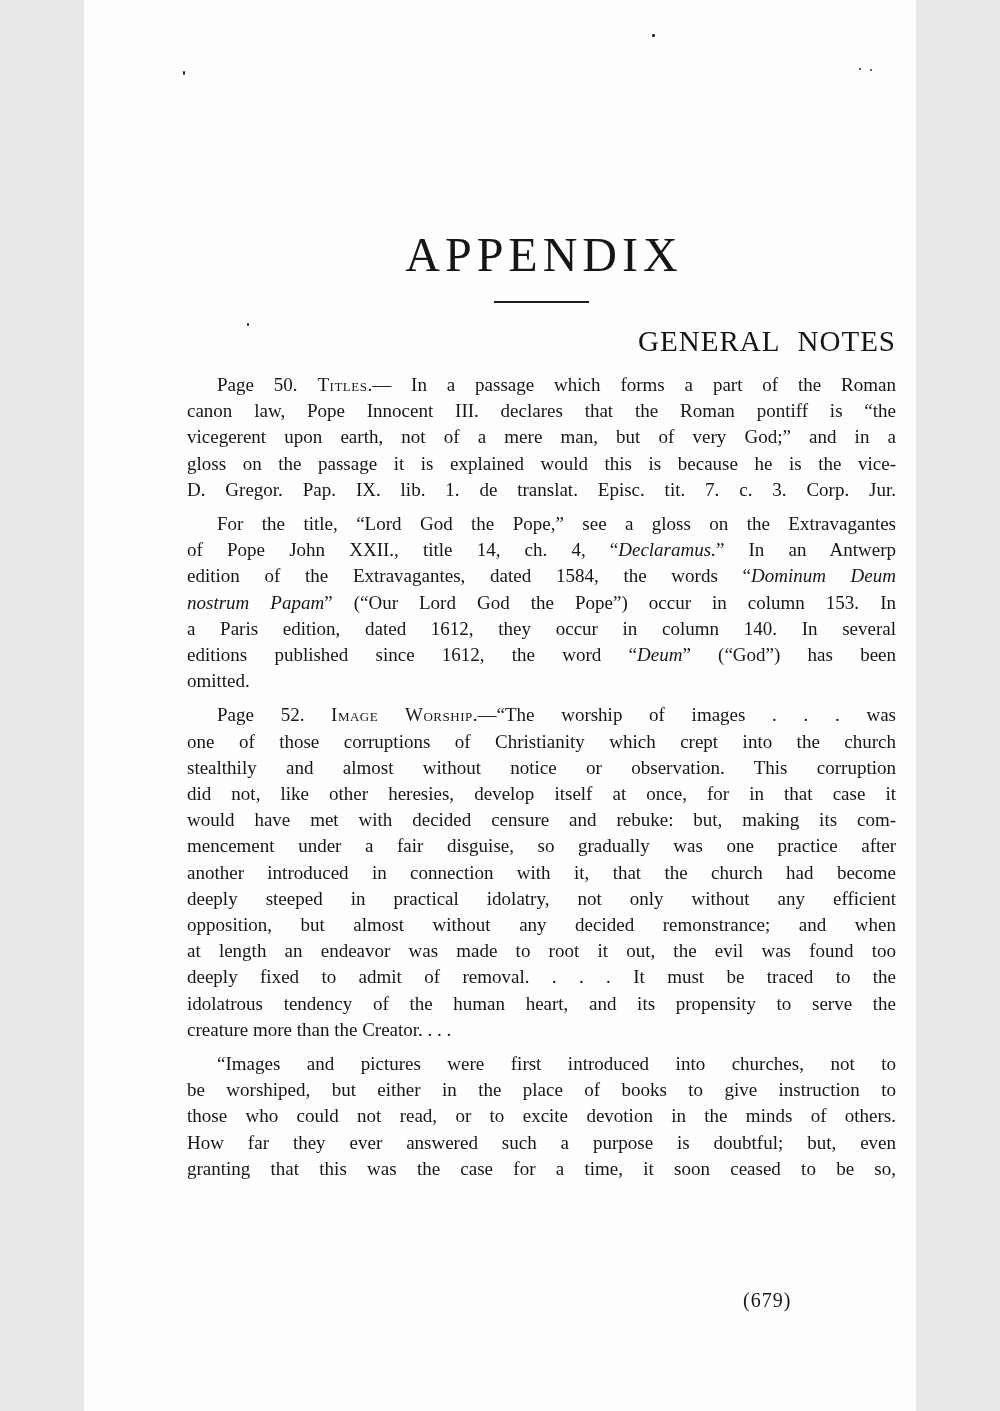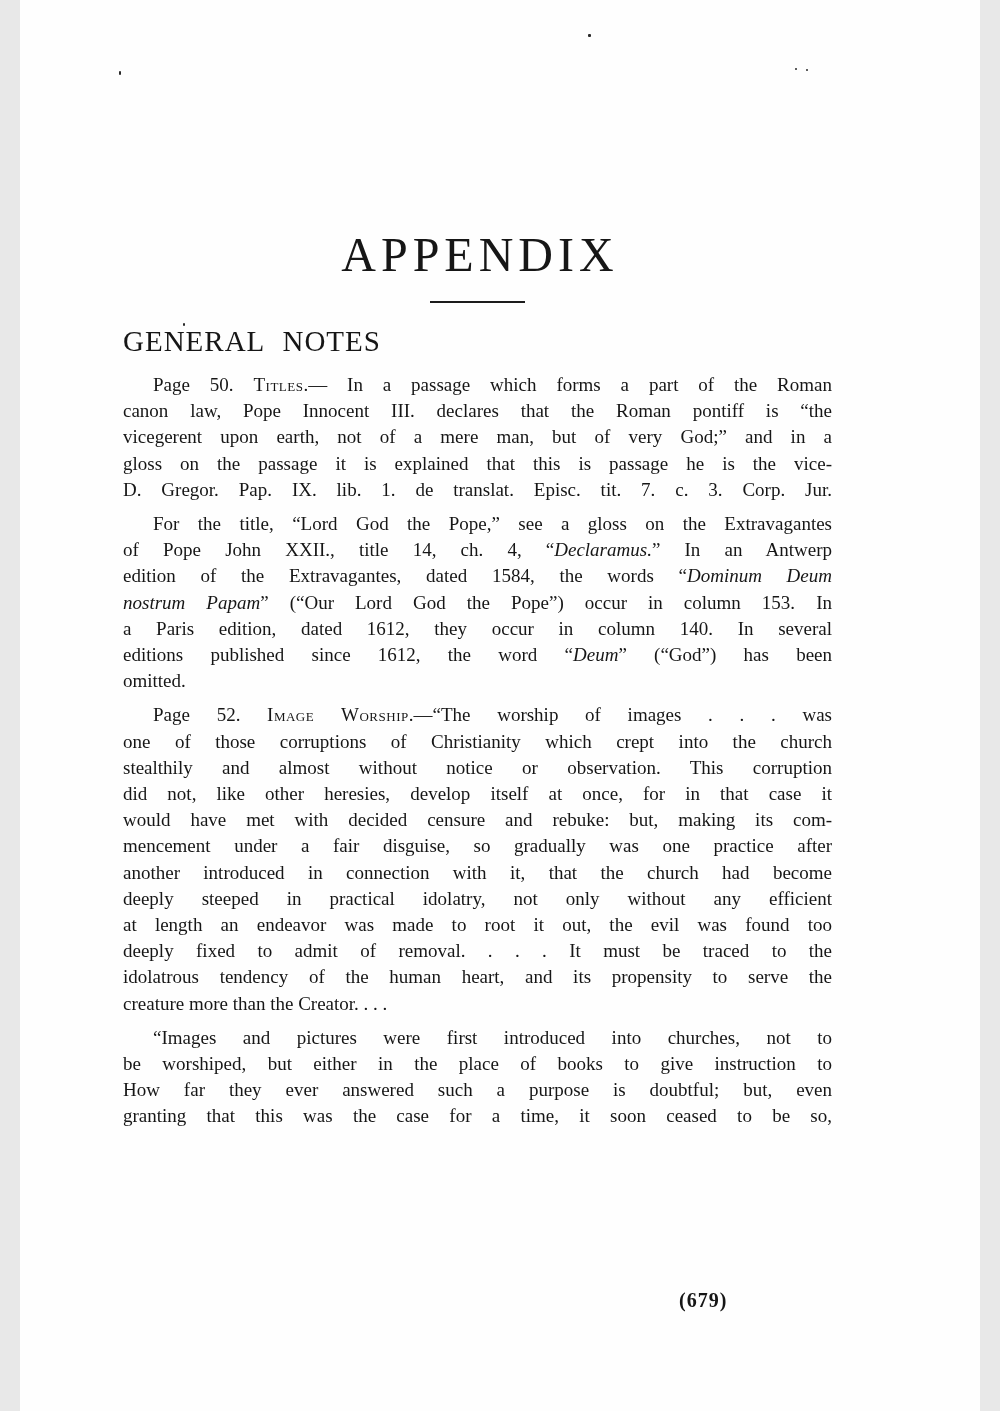--- a/index.html
+++ b/index.html
@@ -1,18 +1,18 @@
 <!DOCTYPE html>
 <html><head>
 <meta charset="utf-8">
 <style>
   html, body { margin: 0; padding: 0; background: #e8e8e8; }
   .page {
     position: relative;
-    width: 960px;
+    width: 832px;
     height: 1411px;
     margin: 0 auto;
     background: #fefefe;
     color: #161616;
     font-family: "Liberation Serif", "DejaVu Serif", serif;
     overflow: hidden;
   }
   .content {
     position: absolute;
     left: 103px;
@@ -30,21 +30,21 @@
     text-indent: 5px; 
   }
   .rule {
     width: 95px;
     height: 2px;
     background: #1c1c1c;
     margin: 22px auto 0;
   }
   .subtitle {
     margin: 24px 0 16px 0;
-    text-align: left;
+    text-align: right;
     font-size: 29px;
     line-height: 1;
     font-weight: 400;
     letter-spacing: 1px;
     word-spacing: 10px;
   }
   .body-text {
     margin-top: 12px;
     font-size: 19px;
     line-height: 26.2px;
@@ -58,21 +58,21 @@
   .line.last { text-align-last: left; }
   .line.first { text-indent: 30px; }
   .plain { font-style: normal; }
   .italic { font-style: italic; }
   .smallcaps { font-variant: small-caps; letter-spacing: 0.5px; }
   .page-number {
     position: absolute;
     left: 659px;
     top: 1289px;
     font-size: 20px;
-    font-weight: 700;
+    font-weight: 400;
     letter-spacing: 1px;
   }
   .speck {
     position: absolute;
     background: #2a2a2a;
     border-radius: 1px;
   }
 </style>
 </head>
 <body>
@@ -87,49 +87,51 @@
 
   <div class="content">
     <h1 class="title">APPENDIX</h1>
     <div class="rule"></div>
     <h2 class="subtitle">GENERAL NOTES</h2>
     <div class="body-text">
         <div class="para">
           <div class="line first"><span class="plain">Page 50. </span><span class="smallcaps">Titles</span><span class="plain">.— In a passage which forms a part of the Roman</span></div>
           <div class="line"><span class="plain">canon law, Pope Innocent III. declares that the Roman pontiff is “the</span></div>
           <div class="line"><span class="plain">vicegerent upon earth, not of a mere man, but of very God;” and in a</span></div>
-          <div class="line"><span class="plain">gloss on the passage it is explained that this is passage he is the vice-</span></div>
+          <div class="line"><span class="plain">gloss on the passage it is explained would this is because he is the vice-</span></div>
           <div class="line"><span class="plain">D. Gregor. Pap. IX. lib. 1. de translat. Episc. tit. 7. c. 3.  Corp. Jur.</span></div>
         </div>
         <div class="para">
           <div class="line first"><span class="plain">For the title, “Lord God the Pope,” see a gloss on the Extravagantes</span></div>
           <div class="line"><span class="plain">of Pope John XXII., title 14, ch. 4, “</span><span class="italic">Declaramus.</span><span class="plain">”  In an Antwerp</span></div>
           <div class="line"><span class="plain">edition of the Extravagantes, dated 1584, the words “</span><span class="italic">Dominum Deum</span></div>
           <div class="line"><span class="italic">nostrum Papam</span><span class="plain">” (“Our Lord God the Pope”) occur in column 153.  In</span></div>
           <div class="line"><span class="plain">a Paris edition, dated 1612, they occur in column 140.  In several</span></div>
           <div class="line"><span class="plain">editions published since 1612, the word “</span><span class="italic">Deum</span><span class="plain">” (“God”) has been</span></div>
           <div class="line last"><span class="plain">omitted.</span></div>
         </div>
         <div class="para">
           <div class="line first"><span class="plain">Page 52. </span><span class="smallcaps">Image Worship</span><span class="plain">.—“The worship of images . . . was</span></div>
           <div class="line"><span class="plain">one of those corruptions of Christianity which crept into the church</span></div>
           <div class="line"><span class="plain">stealthily and almost without notice or observation.  This corruption</span></div>
           <div class="line"><span class="plain">did not, like other heresies, develop itself at once, for in that case it</span></div>
           <div class="line"><span class="plain">would have met with decided censure and rebuke: but, making its com-</span></div>
           <div class="line"><span class="plain">mencement under a fair disguise, so gradually was one practice after</span></div>
           <div class="line"><span class="plain">another introduced in connection with it, that the church had become</span></div>
           <div class="line"><span class="plain">deeply steeped in practical idolatry, not only without any efficient</span></div>
+          <div class="line"><span class="plain">opposition, but almost without any decided remonstrance; and when</span></div>
           <div class="line"><span class="plain">at length an endeavor was made to root it out, the evil was found too</span></div>
           <div class="line"><span class="plain">deeply fixed to admit of removal. . . . It must be traced to the</span></div>
           <div class="line"><span class="plain">idolatrous tendency of the human heart, and its propensity to serve the</span></div>
           <div class="line last"><span class="plain">creature more than the Creator. . . .</span></div>
         </div>
         <div class="para">
           <div class="line first"><span class="plain">“Images and pictures were first introduced into churches, not to</span></div>
           <div class="line"><span class="plain">be worshiped, but either in the place of books to give instruction to</span></div>
+          <div class="line"><span class="plain">those who could not read, or to excite devotion in the minds of others.</span></div>
           <div class="line"><span class="plain">How far they ever answered such a purpose is doubtful; but, even</span></div>
           <div class="line"><span class="plain">granting that this was the case for a time, it soon ceased to be so,</span></div>
         </div>
       </div>
   </div>
 
   <div class="page-number">(679)</div>
 </div>
 
 </body></html>

